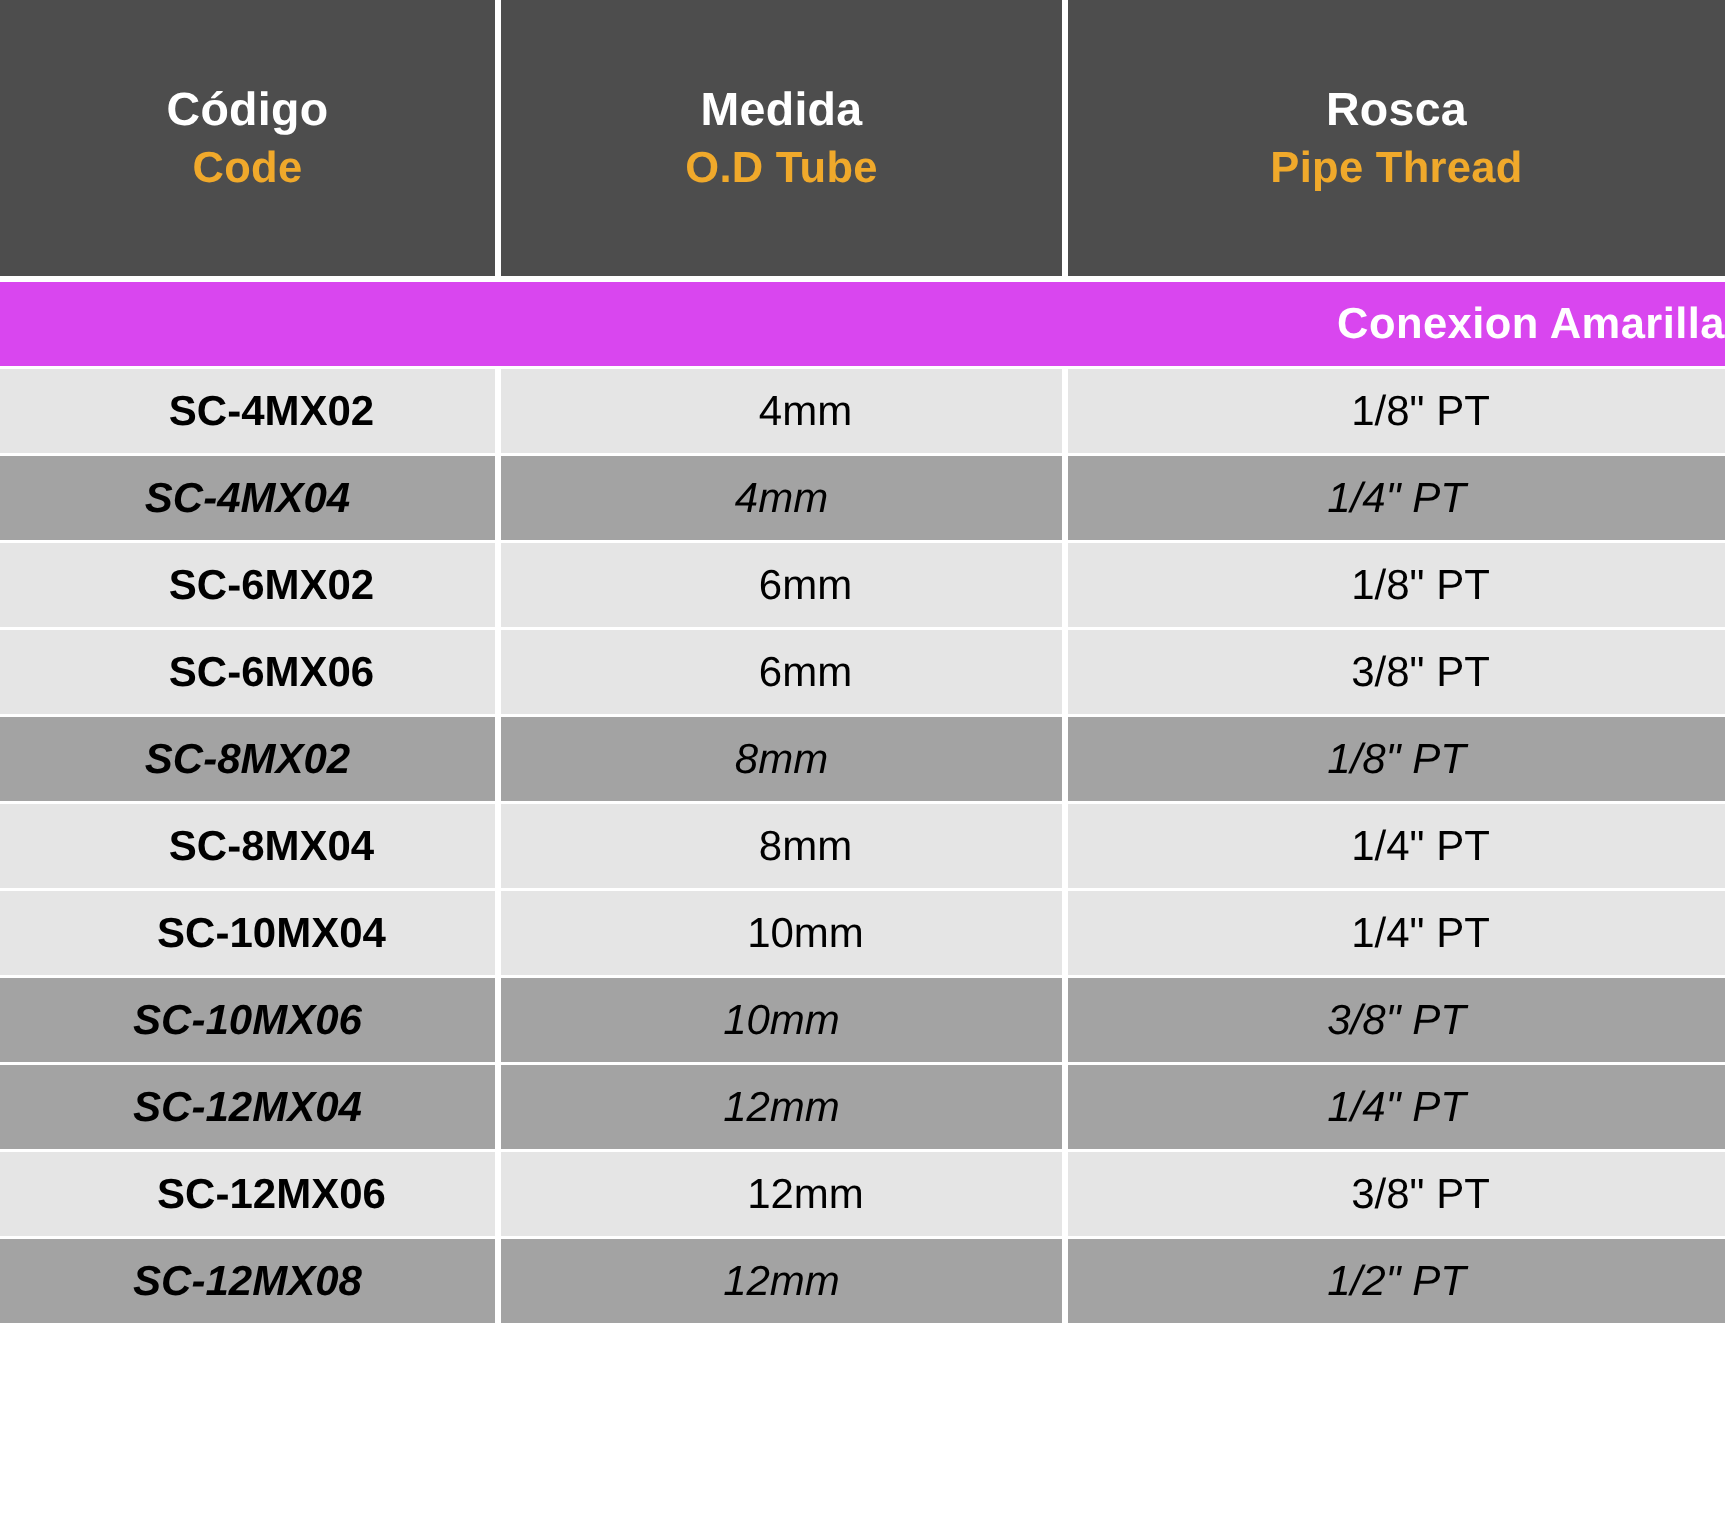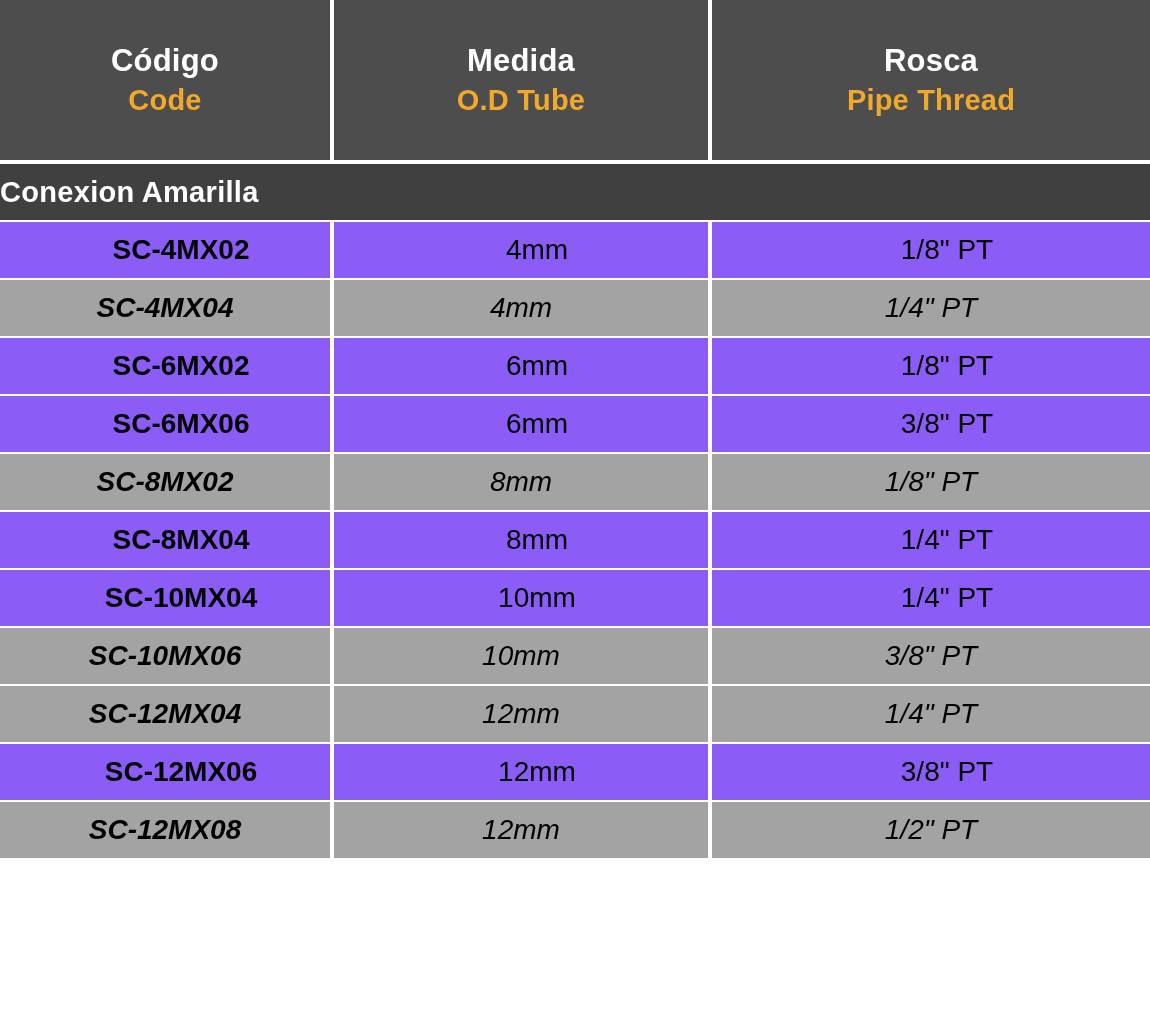--- a/index.html
+++ b/index.html
@@ -18,21 +18,21 @@
     border-collapse: collapse;
     table-layout: fixed;
   }
   .spec-table col.col-code  { width: 332px; }
   .spec-table col.col-size  { width: 378px; }
   .spec-table col.col-thread{ width: 440px; }
 
   
   thead th {
     background: #4d4d4d;
-    padding: 0;
+    padding: 12px;
     height: 160px;
     vertical-align: middle;
     text-align: center;
     border-right: 4px solid #ffffff;
     border-bottom: 4px solid #ffffff;
   }
   thead th:last-child { border-right: none; }
   .head-es {
     display: block;
     color: #ffffff;
@@ -45,43 +45,43 @@
     display: block;
     color: #f0a92b;
     font-size: 29px;
     font-weight: bold;
     line-height: 1.35;
     letter-spacing: 0.2px;
   }
 
   
   .section-row td {
-    background: #404040;
+    background: #d946ef;
     color: #ffffff;
-    text-align: left;
+    text-align: right;
     font-size: 29px;
     font-weight: bold;
     height: 56px;
     padding: 0;
     letter-spacing: 0.3px;
   }
 
   
   tbody td {
     height: 56px;
     padding: 0;
     text-align: center;
     vertical-align: middle;
     font-size: 28px;
     color: #000000;
     border-right: 4px solid #ffffff;
     border-bottom: 2px solid #ffffff;
   }
   tbody td:last-child { border-right: none; }
-  tbody tr.shade td { background: #8b5cf6; padding-left: 32px; }
+  tbody tr.shade td { background: #e5e5e5; padding-left: 32px; }
   tbody tr.plain td { background: #a3a3a3; font-style: italic; }
   td.code-cell {
     font-weight: bold;
     font-size: 28px;
   }
   td.size-cell, td.thread-cell {
     font-weight: normal;
     font-size: 28px;
   }
 </style>

